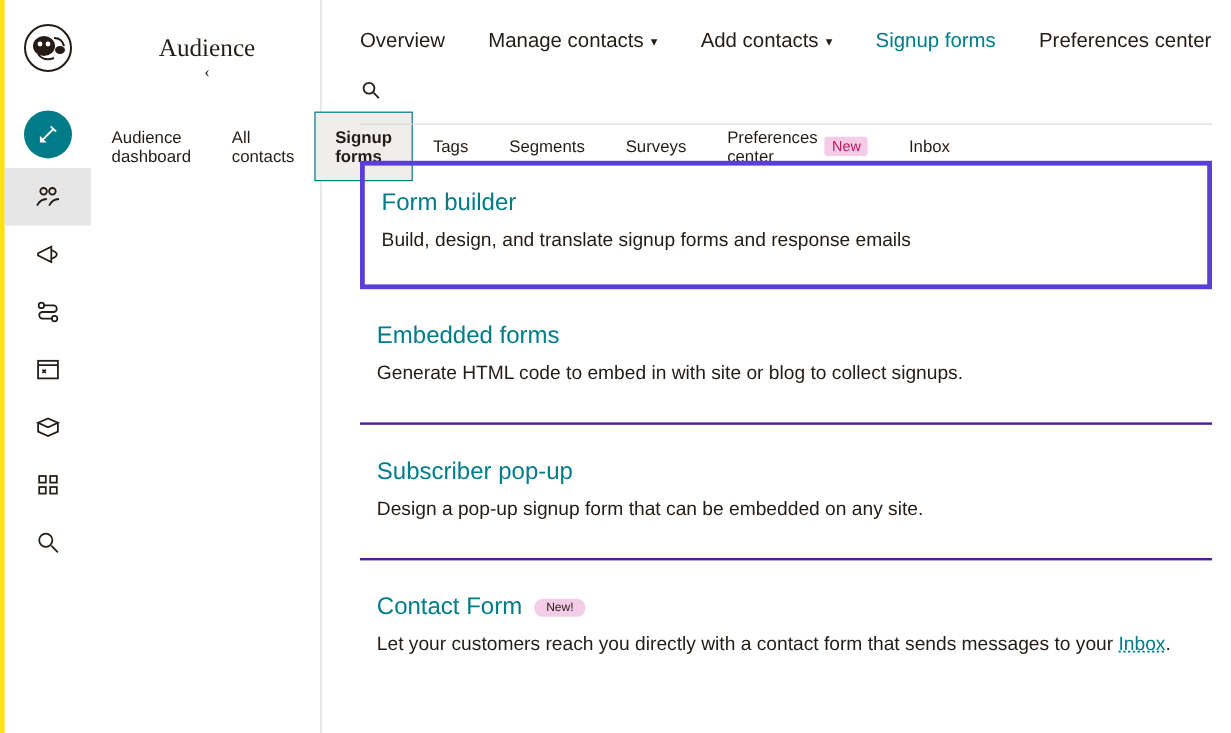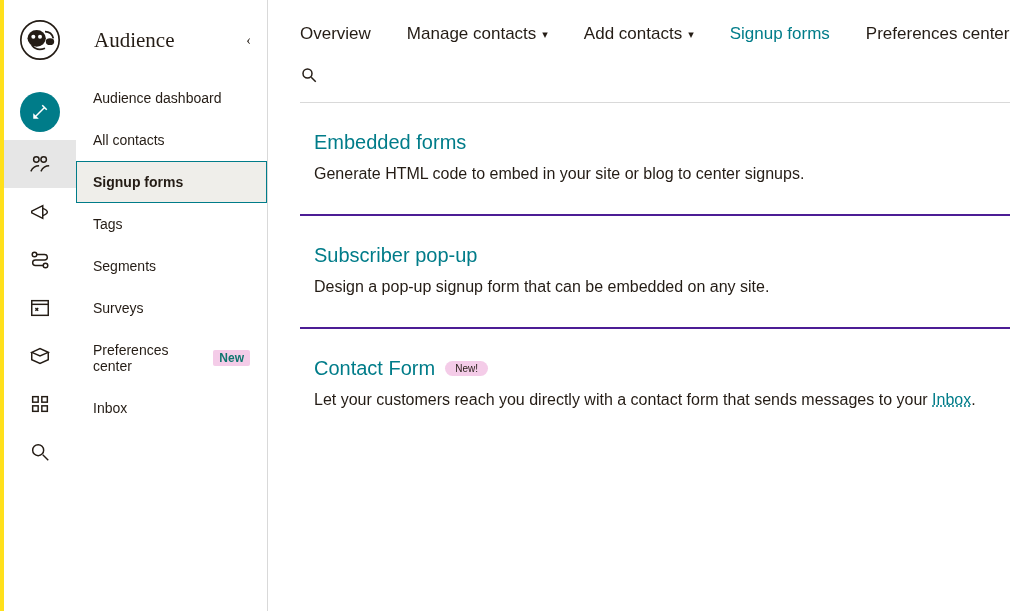--- a/index.html
+++ b/index.html
@@ -59,43 +59,43 @@
     width: 192px; height: 611px;
     border-right: 1px solid #d9d9d9;
     background: #fff;
   }
   .sidebar-header {
     display:flex;align-items:center;justify-content:space-between;
     padding: 28px 16px 24px 18px;
     font-family: Georgia, 'Times New Roman', serif;
     font-size: 21px;
     color: #241c15;
+    flex-direction: column;
   }
   .sidebar-header .chev { font-size:14px;color:#241c15; cursor:pointer;}
-  .sidebar-nav { display:flex;flex-direction:column; }
+  .sidebar-nav { display:flex;flex-direction:row; }
   .snav-item {
     padding: 12px 16px;
     font-size: 14px;
     color: #241c15;
     cursor: pointer;
     border: 1px solid transparent;
     display:flex;align-items:center;gap:6px;
   }
   .snav-item.active {
     background: #efeeea;
     border: 1px solid #007c89;
     font-weight: 600;
   }
   .badge-new {
     background: #f4cce8;
-    color: #0f766e;
+    color: #be185d;
     font-size: 12px;
     padding: 1px 6px;
     border-radius: 2px;
-    font-weight: bold;
   }
   .main {
     position:absolute;
     left: 268px; top:0;
     width: 758px; height: 524px;
     padding: 24px 16px 0 32px;
   }
   .tabs {
     display:flex; gap:36px; align-items:center;
     font-size: 17px; font-weight:500;
@@ -272,26 +272,32 @@
     <span>
       <svg viewBox="0 0 24 24">
           <circle cx="10" cy="10" r="6"></circle>
           <path d="M15 15 L21 21"></path>
         </svg>
     </span>
   </div>
 
   <div class="cards">
 
+    <div class="card highlight">
+      <div class="card-title">
+          <span>Form builder</span>
+        </div>
+      <div class="card-desc">Build, design, and translate signup forms and response emails</div>
+    </div>
 
     <div class="card">
       <div class="card-title">
           <span>Embedded forms</span>
         </div>
-      <div class="card-desc">Generate HTML code to embed in your site or blog to center signups.</div>
+      <div class="card-desc">Generate HTML code to embed in with site or blog to collect signups.</div>
     </div>
 
     <div class="card">
       <div class="card-title">
           <span>Subscriber pop-up</span>
         </div>
       <div class="card-desc">Design a pop-up signup form that can be embedded on any site.</div>
     </div>
 
     <div class="card" style="border-bottom:none">

